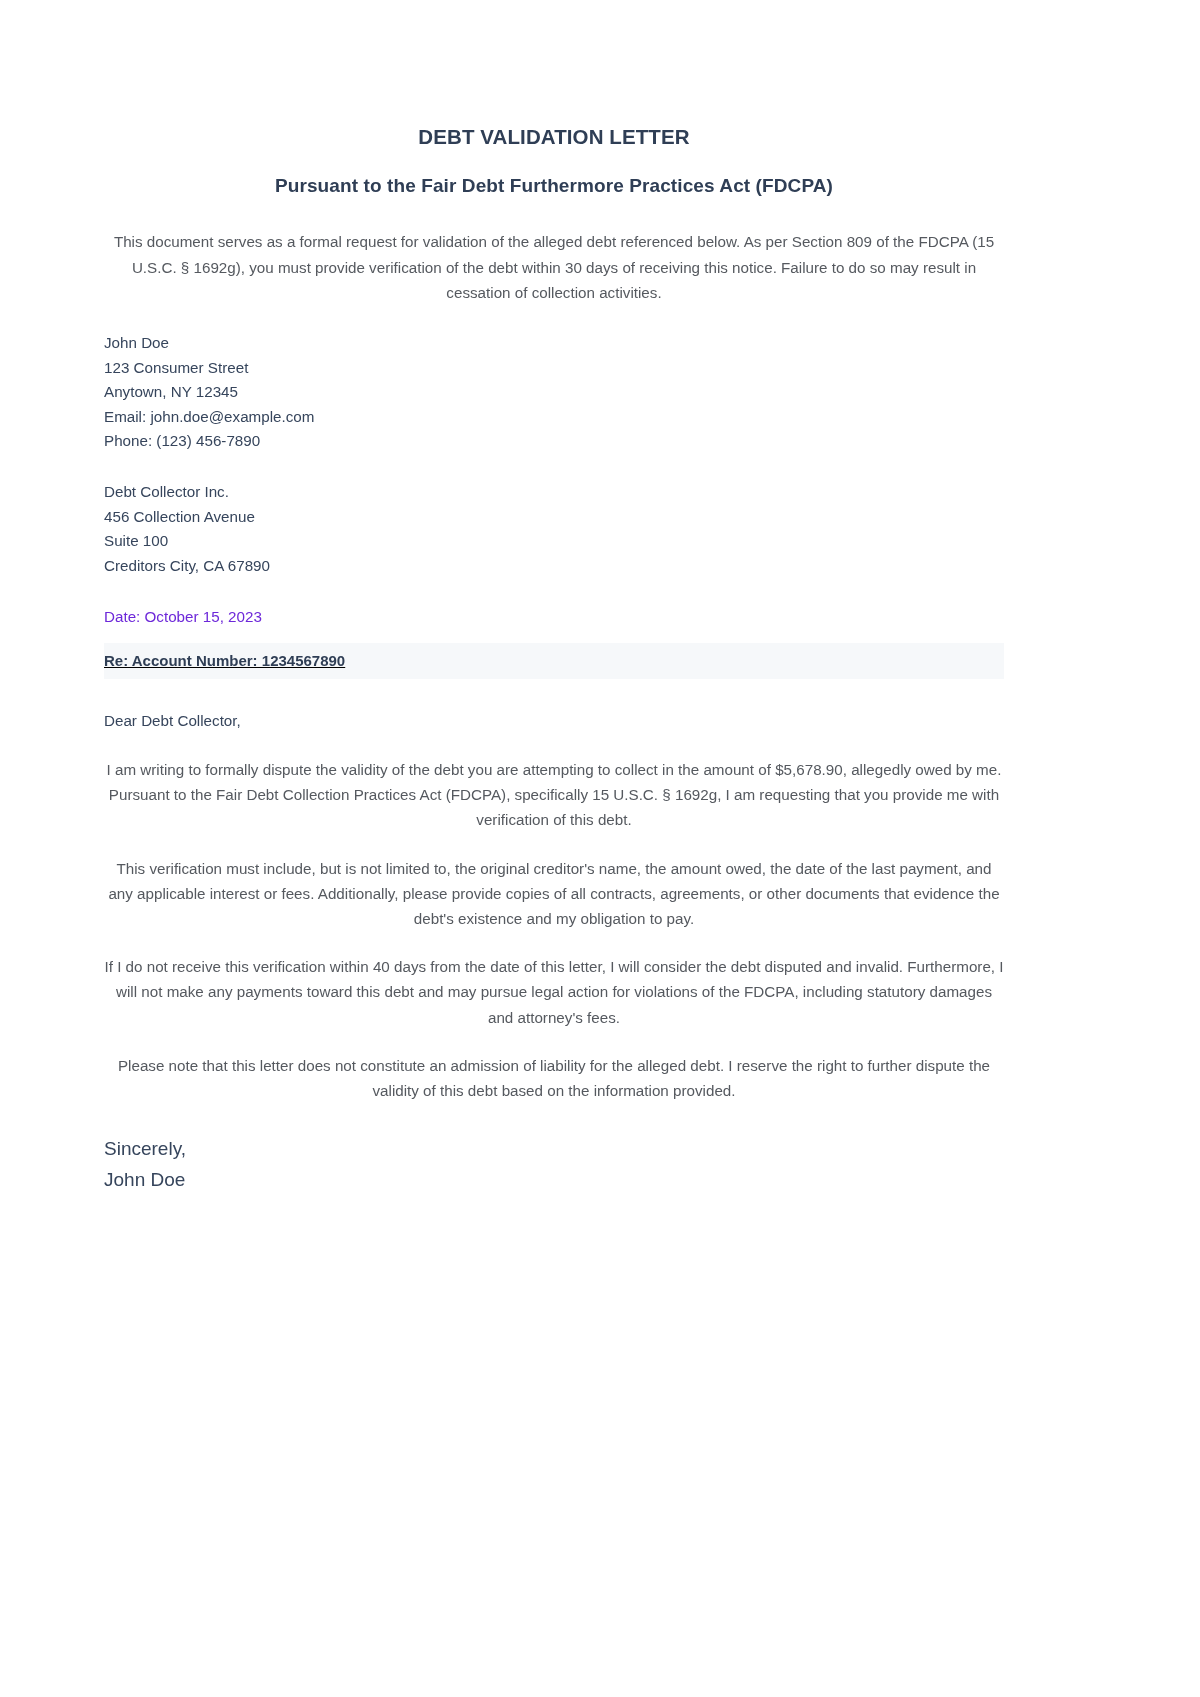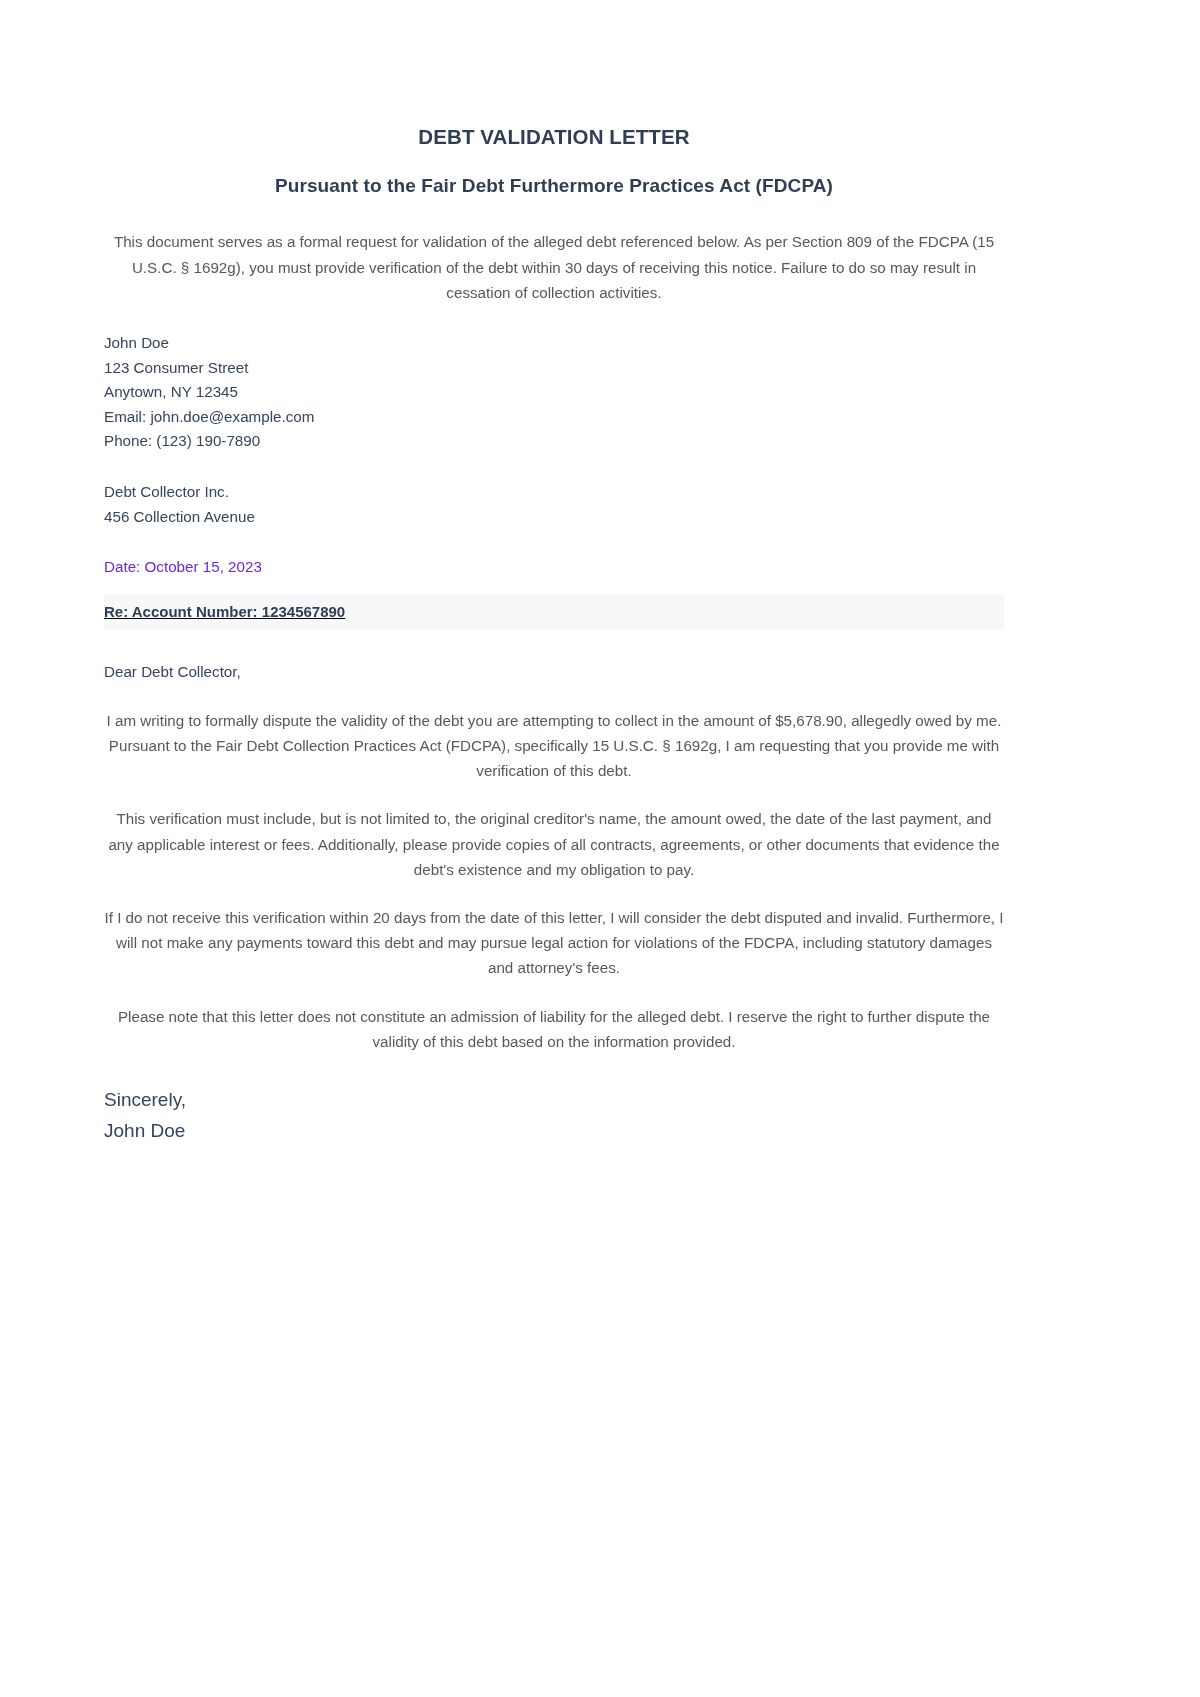--- a/index.html
+++ b/index.html
@@ -117,44 +117,46 @@
 
     <div class="intro-block">
       <p class="body-text">This document serves as a formal request for validation of the alleged debt referenced below. As per Section 809 of the FDCPA (15 U.S.C. § 1692g), you must provide verification of the debt within 30 days of receiving this notice. Failure to do so may result in cessation of collection activities.</p>
     </div>
 
     <div class="address-block">
       <span class="line">John Doe</span>
       <span class="line">123 Consumer Street</span>
       <span class="line">Anytown, NY 12345</span>
       <span class="line">Email: john.doe@example.com</span>
-      <span class="line">Phone: (123) 190-7890</span>
+      <span class="line">Phone: (123) 456-7890</span>
     </div>
 
     <div class="address-block">
       <span class="line">Debt Collector Inc.</span>
       <span class="line">456 Collection Avenue</span>
+      <span class="line">Suite 100</span>
+      <span class="line">Creditors City, CA 67890</span>
     </div>
 
     <div class="date-line">Date: October 15, 2023</div>
 
     <div class="account-bar">
       <div class="account-text">Re: Account Number: 1234567890</div>
     </div>
 
     <div class="salutation">Dear Debt Collector,</div>
 
     <div class="para">
       <p class="body-text">I am writing to formally dispute the validity of the debt you are attempting to collect in the amount of $5,678.90, allegedly owed by me. Pursuant to the Fair Debt Collection Practices Act (FDCPA), specifically 15 U.S.C. § 1692g, I am requesting that you provide me with verification of this debt.</p>
     </div>
     <div class="para">
       <p class="body-text">This verification must include, but is not limited to, the original creditor's name, the amount owed, the date of the last payment, and any applicable interest or fees. Additionally, please provide copies of all contracts, agreements, or other documents that evidence the debt's existence and my obligation to pay.</p>
     </div>
     <div class="para">
-      <p class="body-text">If I do not receive this verification within 20 days from the date of this letter, I will consider the debt disputed and invalid. Furthermore, I will not make any payments toward this debt and may pursue legal action for violations of the FDCPA, including statutory damages and attorney's fees.</p>
+      <p class="body-text">If I do not receive this verification within 40 days from the date of this letter, I will consider the debt disputed and invalid. Furthermore, I will not make any payments toward this debt and may pursue legal action for violations of the FDCPA, including statutory damages and attorney's fees.</p>
     </div>
     <div class="para">
       <p class="body-text">Please note that this letter does not constitute an admission of liability for the alleged debt. I reserve the right to further dispute the validity of this debt based on the information provided.</p>
     </div>
 
     <div class="signoff">
       <span class="line">Sincerely,</span>
       <span class="line">John Doe</span>
     </div>
 

